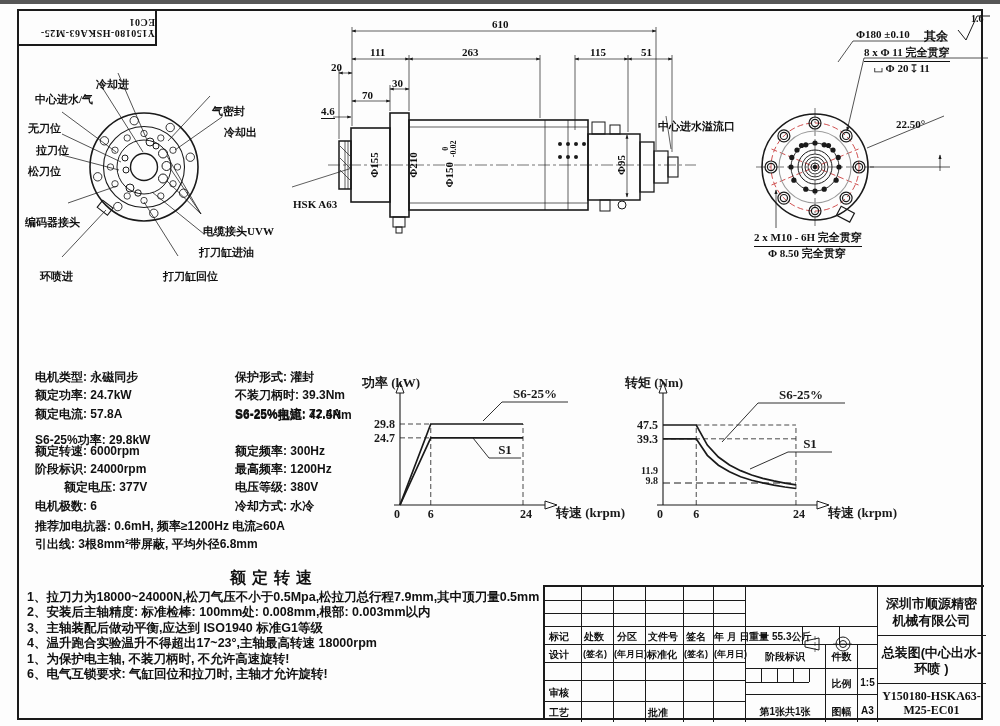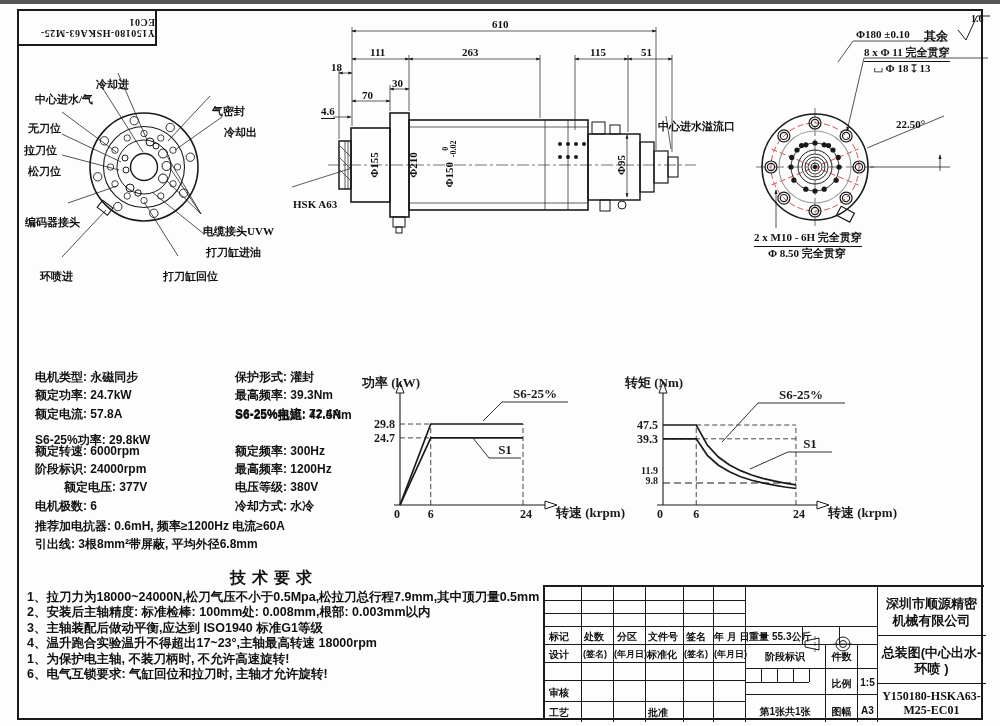--- a/index.html
+++ b/index.html
@@ -306,80 +306,80 @@
   <div id="finish">
     <div class="fz">其余</div>
     <div class="fv">1.6</div>
   </div>
 
   <div class="lbl" style="left:35px;top:76px">中心进水/气</div>
   <div class="lbl" style="left:96px;top:61px">冷却进</div>
   <div class="lbl" style="left:212px;top:88px">气密封</div>
   <div class="lbl" style="left:224px;top:109px">冷却出</div>
   <div class="lbl" style="left:28px;top:105px">无刀位</div>
-  <div class="lbl" style="left:24px;top:127px">拉刀位</div>
+  <div class="lbl" style="left:36px;top:127px">拉刀位</div>
   <div class="lbl" style="left:28px;top:148px">松刀位</div>
   <div class="lbl" style="left:25px;top:199px">编码器接头</div>
   <div class="lbl" style="left:203px;top:208px">电缆接头UVW</div>
-  <div class="lbl" style="left:206px;top:229px">打刀缸进油</div>
+  <div class="lbl" style="left:199px;top:229px">打刀缸进油</div>
   <div class="lbl" style="left:163px;top:253px">打刀缸回位</div>
   <div class="lbl" style="left:40px;top:253px">环喷进</div>
   <div class="lbl" style="left:293px;top:182px">HSK A63</div>
   <div class="lbl" style="left:658px;top:103px">中心进水溢流口</div>
 
   <div class="dim" style="left:492px;top:18px">610</div>
   <div class="dim" style="left:370px;top:46px">111</div>
   <div class="dim" style="left:462px;top:46px">263</div>
   <div class="dim" style="left:590px;top:46px">115</div>
   <div class="dim" style="left:641px;top:46px">51</div>
   <div class="dim" style="left:392px;top:77px">30</div>
   <div class="dim" style="left:362px;top:89px">70</div>
-  <div class="dim" style="left:331px;top:61px">18</div>
+  <div class="dim" style="left:331px;top:61px">20</div>
   <div class="dim u" style="left:321px;top:105px">4.6</div>
   <div class="dim rot" style="left:344px;top:159px;width:60px;text-align:center">Φ155</div>
   <div class="dim rot" style="left:383px;top:159px;width:60px;text-align:center">Φ210</div>
   <div class="dim rot" style="left:415px;top:156px;width:70px;text-align:center">
     <span>Φ150</span>
     <span style="display:inline-flex;flex-direction:column;font-size:8px;line-height:8px;vertical-align:middle;margin-left:2px">
       <span>0</span>
       <span>-0.02</span>
     </span>
   </div>
   <div class="dim rot" style="left:591px;top:159px;width:60px;text-align:center">Φ95</div>
 
   <div class="dim" style="left:856px;top:28px">Φ180 ±0.10</div>
   <div class="dim u" style="left:864px;top:45px">8 x Φ 11 完全贯穿</div>
-  <div class="dim" style="left:874px;top:62px">⌴ Φ 18 ↧ 13</div>
+  <div class="dim" style="left:874px;top:62px">⌴ Φ 20 ↧ 11</div>
   <div class="dim" style="left:896px;top:118px">22.50°</div>
   <div class="dim u" style="left:754px;top:230px">2 x M10 - 6H 完全贯穿</div>
   <div class="dim" style="left:768px;top:246px">Φ 8.50 完全贯穿</div>
 
   <div id="spec" style="position:absolute;left:35px;top:369px;width:335px;height:190px">
       <div class="spec-line" style="left: 0px; top: 0px;">电机类型: 永磁同步</div>
       <div class="spec-line" style="left: 200px; top: 0px;">保护形式: 灌封</div>
       <div class="spec-line" style="left: 0px; top: 18.4px;">额定功率: 24.7kW</div>
-      <div class="spec-line" style="left: 200px; top: 18.4px;">最高频率: 39.3Nm</div>
+      <div class="spec-line" style="left: 200px; top: 18.4px;">不装刀柄时: 39.3Nm</div>
       <div class="spec-line" style="left: 0px; top: 36.8px;">额定电流: 57.8A</div>
       <div class="spec-line" style="left: 200px; top: 36.8px;">S6-25%电流: 72.4A</div>
       <div class="spec-line" style="left: 0px; top: 39px; margin-top: 24px;">S6-25%功率: 29.8kW</div>
       <div class="spec-line" style="left: 200px; top: 38px;">S6-25%扭矩: 47.5Nm</div>
       <div class="spec-line" style="left: 0px; top: 73.6px;">额定转速: 6000rpm</div>
       <div class="spec-line" style="left: 200px; top: 73.6px;">额定频率: 300Hz</div>
       <div class="spec-line" style="left: 0px; top: 92px;">阶段标识: 24000rpm</div>
       <div class="spec-line" style="left: 200px; top: 92px;">最高频率: 1200Hz</div>
       <div class="spec-line" style="left: 0px; top: 110.4px; margin-left: 29px;">额定电压: 377V</div>
       <div class="spec-line" style="left: 200px; top: 110.4px;">电压等级: 380V</div>
       <div class="spec-line" style="left: 0px; top: 128.8px;">电机极数: 6</div>
       <div class="spec-line" style="left: 200px; top: 128.8px;">冷却方式: 水冷</div>
       <div class="spec-line" style="left: 0px; top: 149px;">推荐加电抗器: 0.6mH, 频率≥1200Hz 电流≥60A</div>
       <div class="spec-line" style="left: 0px; top: 167.4px;">引出线: 3根8mm²带屏蔽, 平均外径6.8mm</div>
     </div>
 
   <div id="tech">
-    <div id="tech-title">技术要求</div>
+    <div id="tech-title">额定转速</div>
   <div class="tech-item" style="top: 21px;">1、拉刀力为18000~24000N,松刀气压不小于0.5Mpa,松拉刀总行程7.9mm,其中顶刀量0.5mm</div>
       <div class="tech-item" style="top: 36.4px;">2、安装后主轴精度: 标准检棒: 100mm处: 0.008mm,根部: 0.003mm以内</div>
       <div class="tech-item" style="top: 51.8px;">3、主轴装配后做动平衡,应达到 ISO1940 标准G1等级</div>
       <div class="tech-item" style="top: 67.2px;">4、温升跑合实验温升不得超出17~23°,主轴最高转速 18000rpm</div>
       <div class="tech-item" style="top: 82.6px;">1、为保护电主轴, 不装刀柄时, 不允许高速旋转!</div>
       <div class="tech-item" style="top: 98px;">6、电气互锁要求: 气缸回位和拉刀时, 主轴才允许旋转!</div>
     </div>
 
   <div id="tb">
 

